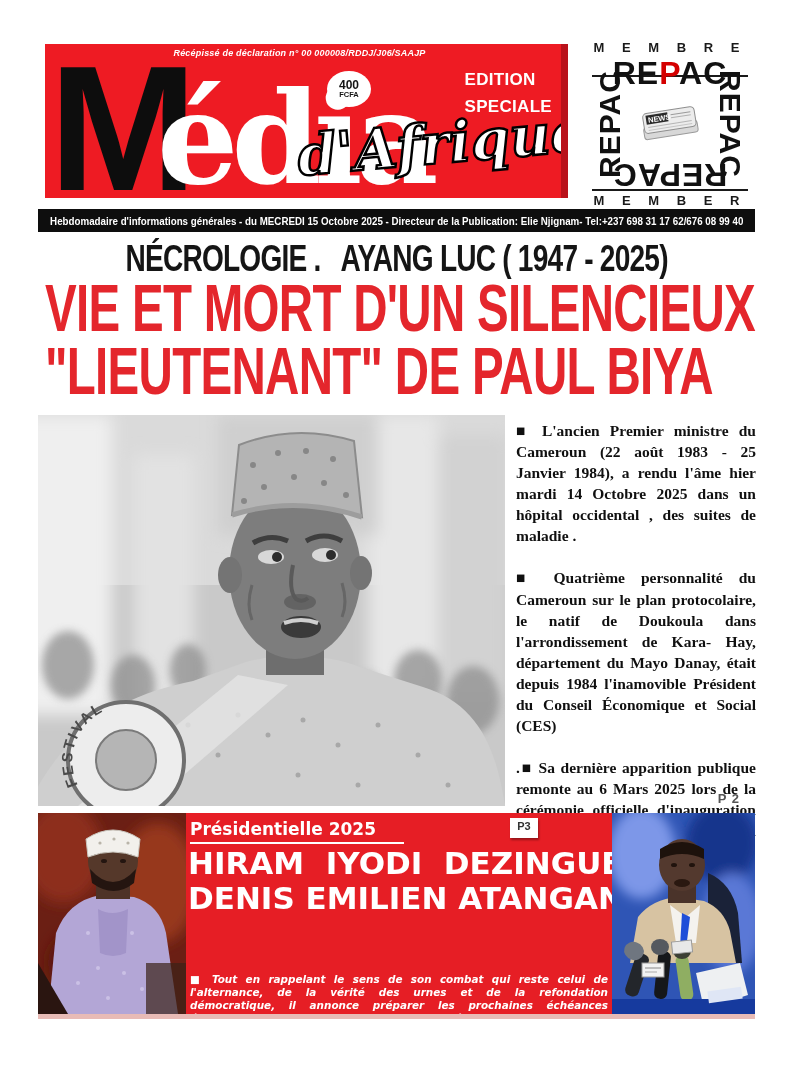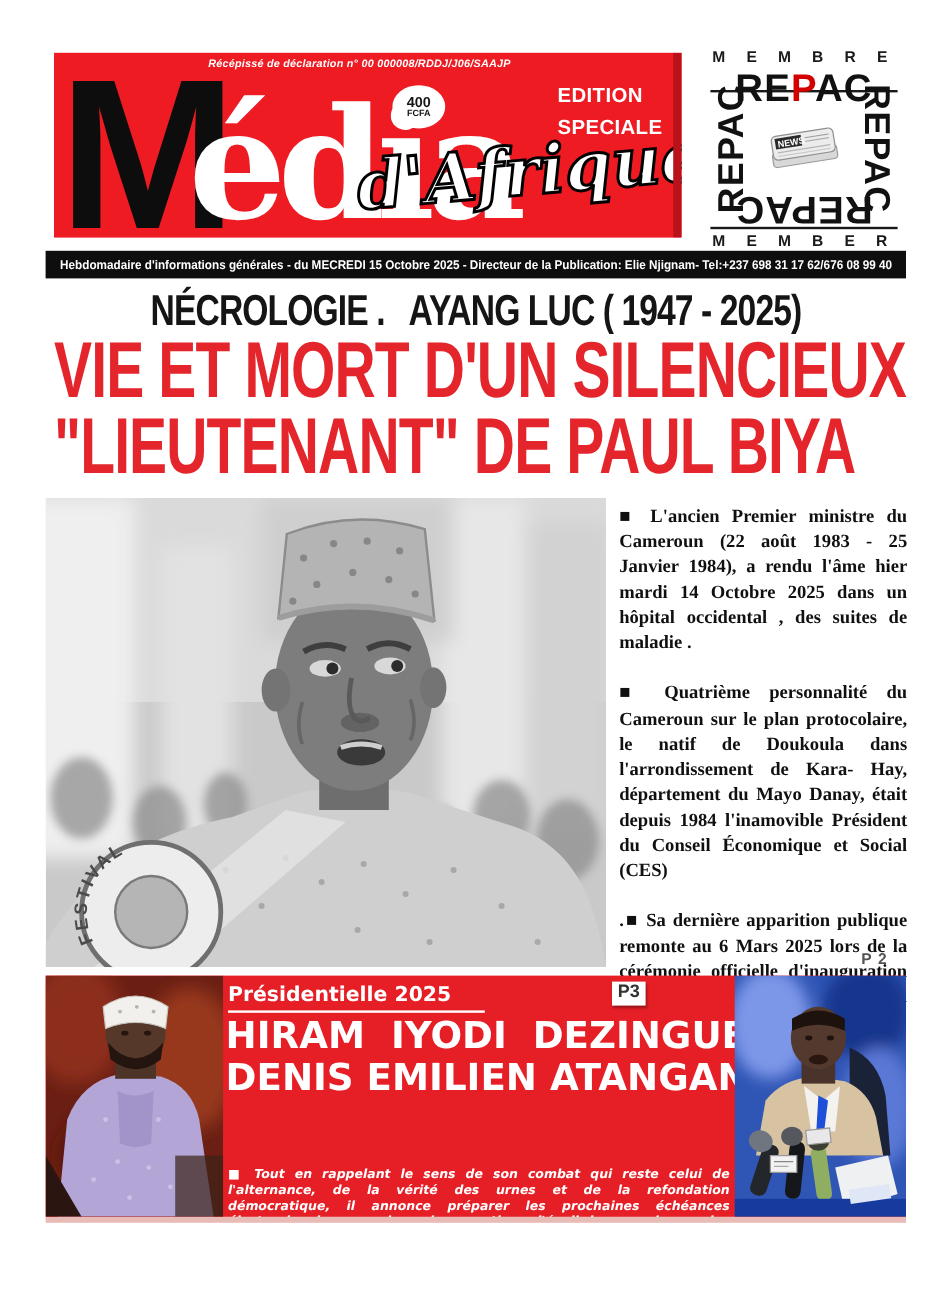--- a/index.html
+++ b/index.html
@@ -65,21 +65,21 @@
 
   
   .band{position:absolute;left:38px;top:813px;width:717px;height:201px;background:#e61e25;}
   .band::after{content:"";position:absolute;left:0;right:0;bottom:-5px;height:5px;background:rgba(190,60,45,.35);}
   .photo-bl{position:absolute;left:0;top:0;width:148px;height:201px;overflow:hidden;}
   .photo-br{position:absolute;right:0;top:0;width:143px;height:201px;overflow:hidden;}
   .band-mid{position:absolute;left:150px;top:0;width:422px;height:201px;color:#fff;}
   .kick2{position:absolute;left:2px;top:6px;font-family:"DejaVu Sans",sans-serif;font-size:17px;
          font-weight:700;border-bottom:2px solid #fff;padding:0 28px 3px 0;}
   .p3{position:absolute;left:322px;top:5px;width:28px;height:20px;background:#fff;color:#333;
-      font-size:15px;font-weight:700;text-align:center;line-height:17px;box-shadow:1px 2px 2px rgba(0,0,0,.35);}
+      font-size:11px;font-weight:700;text-align:center;line-height:17px;box-shadow:1px 2px 2px rgba(0,0,0,.35);}
   .h2a,.h2b{position:absolute;left:0;width:100%;text-align:center;font-family:"DejaVu Sans",sans-serif;
             font-weight:700;font-size:31px;line-height:1;white-space:pre;color:#fff;}
   .h2a{top:35px;}
   .h2b{top:70px;}
   .bp{position:absolute;left:2px;right:2px;margin:0;text-align:justify;font-family:"DejaVu Sans",sans-serif;
       font-style:italic;font-weight:700;font-size:10.4px;line-height:1.24;word-spacing:1px;color:#fff;}
   .bp1{top:104px;}
   .bp2{top:160px;}
 </style>
 </head>

